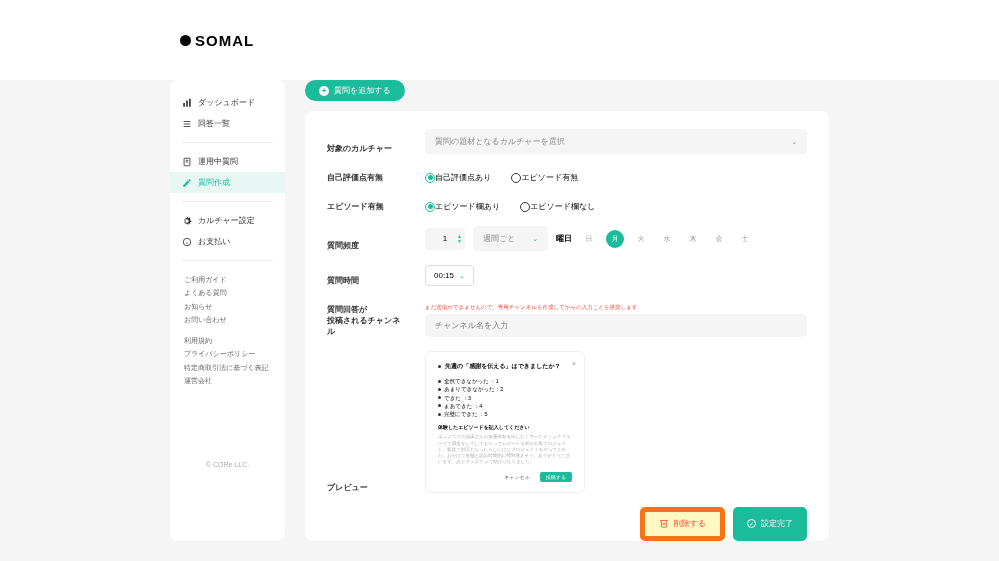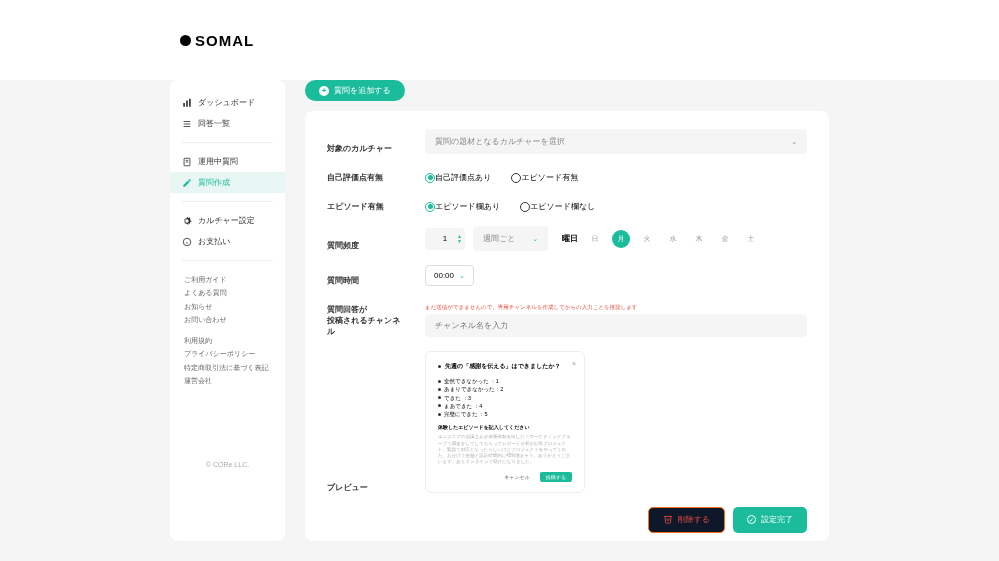--- a/index.html
+++ b/index.html
@@ -28,41 +28,41 @@
 .chevron { font-size: 7px; color: #888; }
 .radio-group { display: flex; gap: 20px; align-items: center; }
 .radio-item { display: flex; align-items: center; font-size: 8px; cursor: pointer; }
 .radio { width: 10px; height: 10px; border-radius: 50%; border: 1.5px solid #333; display: inline-flex; align-items: center; justify-content: center; }
 .radio.checked { border-color: #1abc9c; }
 .radio.checked::after { content: ""; width: 5px; height: 5px; background: #1abc9c; border-radius: 50%; }
 .freq-row { display: flex; align-items: center; gap: 8px; flex-wrap: wrap; }
 .num-input { background: #f5f5f5; border-radius: 4px; width: 40px; height: 22px; display: flex; align-items: center; justify-content: center; font-size: 8px; position: relative; }
 .num-spin { position: absolute; right: 3px; display: flex; flex-direction: column; gap: 0; }
 .num-spin span { font-size: 5px; color: #1abc9c; line-height: 5px; cursor: pointer; }
-.day-label { font-size: 8px; font-weight: 600; margin-left: 6px; }
+.day-label { font-size: 8px; font-weight: 600; }
 .day-chip { width: 18px; height: 18px; border-radius: 50%; display: inline-flex; align-items: center; justify-content: center; font-size: 7px; color: #999; cursor: pointer; }
 .day-chip.active { background: #1abc9c; color: #fff; }
 .time-select { border: 1px solid #ddd; border-radius: 4px; padding: 5px 8px; font-size: 8px; display: inline-flex; align-items: center; gap: 5px; cursor: pointer; }
 .warning { color: #e74c3c; font-size: 5.5px; margin-bottom: 3px; }
 .text-input { background: #f5f5f5; border: none; border-radius: 4px; padding: 7px 10px; font-size: 8px; width: 100%; color: #888; }
 .preview-box { background: #fff; border: 1px solid #eee; border-radius: 6px; padding: 10px 12px; width: 160px; font-size: 5.5px; position: relative; }
 .preview-title { font-weight: 600; font-size: 6px; display: flex; align-items: center; gap: 4px; }
 .preview-close { position: absolute; right: 8px; top: 8px; font-size: 7px; color: #999; cursor: pointer; }
 .preview-list { margin: 6px 0; }
 .preview-list div { display: flex; align-items: center; gap: 3px; line-height: 1.5; }
 .dot { width: 3px; height: 3px; background: #333; border-radius: 50%; }
 .preview-sub { font-weight: 600; margin: 4px 0; font-size: 5px; }
 .preview-body { color: #aaa; font-size: 4.5px; line-height: 1.4; margin-bottom: 6px; }
 .preview-actions { display: flex; justify-content: flex-end; gap: 4px; }
 .preview-btn { font-size: 5px; padding: 2px 6px; border-radius: 2px; border: none; cursor: pointer; }
 .preview-btn.cancel { background: #fff; color: #666; }
 .preview-btn.submit { background: #1abc9c; color: #fff; }
 .footer-actions { display: flex; justify-content: flex-end; gap: 8px; margin-top: 10px; }
 .btn { border-radius: 5px; padding: 6px 14px; font-size: 8px; display: inline-flex; align-items: center; gap: 5px; cursor: pointer; border: none; }
-.btn.delete { background: #0f172a; border: 1px solid #f97316; color: #e74c3c; }
+.btn.delete { background: #fef9c3; border: 5px solid #f97316; color: #e74c3c; }
 .btn.confirm { background: #1abc9c; color: #fff; align-items: center; }
 .check-circle { width: 9px; height: 9px; border: 1.5px solid #fff; border-radius: 50%; display: inline-flex; align-items: center; justify-content: center; font-size: 6px; }
 svg { width: 10px; height: 10px; }
 </style>
 </head>
 <body>
 
 <div class="header">
   <div class="logo">
     <span class="logo-dot"></span>
@@ -214,21 +214,21 @@
           <span class="day-chip">木</span>
           <span class="day-chip">金</span>
           <span class="day-chip">土</span>
         </div>
       </div>
 
       <div class="form-row">
         <div class="form-label">質問時間</div>
         <div class="form-control">
           <div class="time-select">
-            <span>00:00</span>
+            <span>00:15</span>
             <span class="chevron" style="color:#1abc9c">⌄</span>
           </div>
         </div>
       </div>
 
       <div class="form-row">
         <div class="form-label" style="white-space:pre-line">質問回答が
 投稿されるチャンネル</div>
         <div class="form-control">
           <div class="warning">まだ送信ができませんので、専用チャンネルを作成してからの入力ことを推奨します</div>

